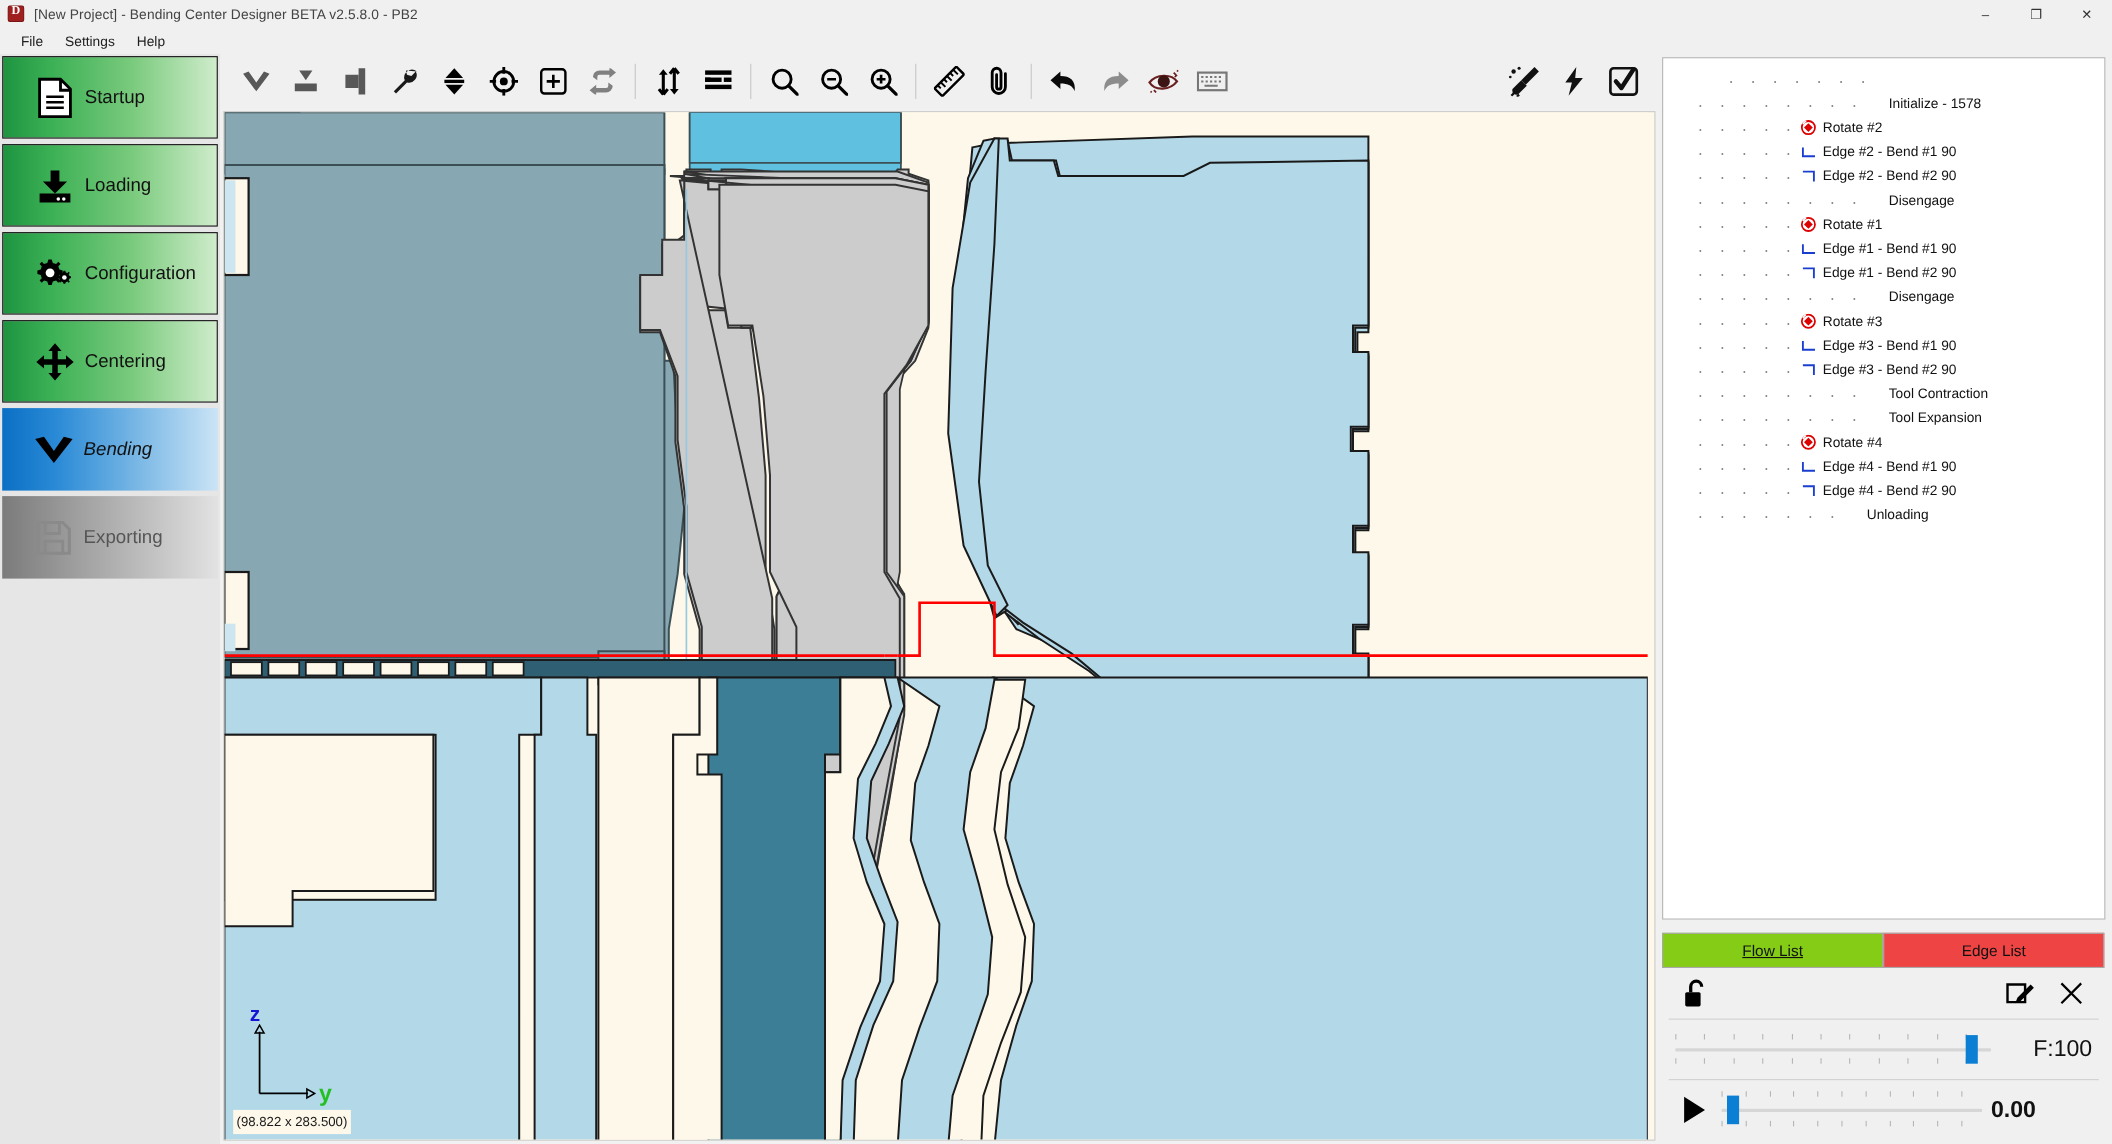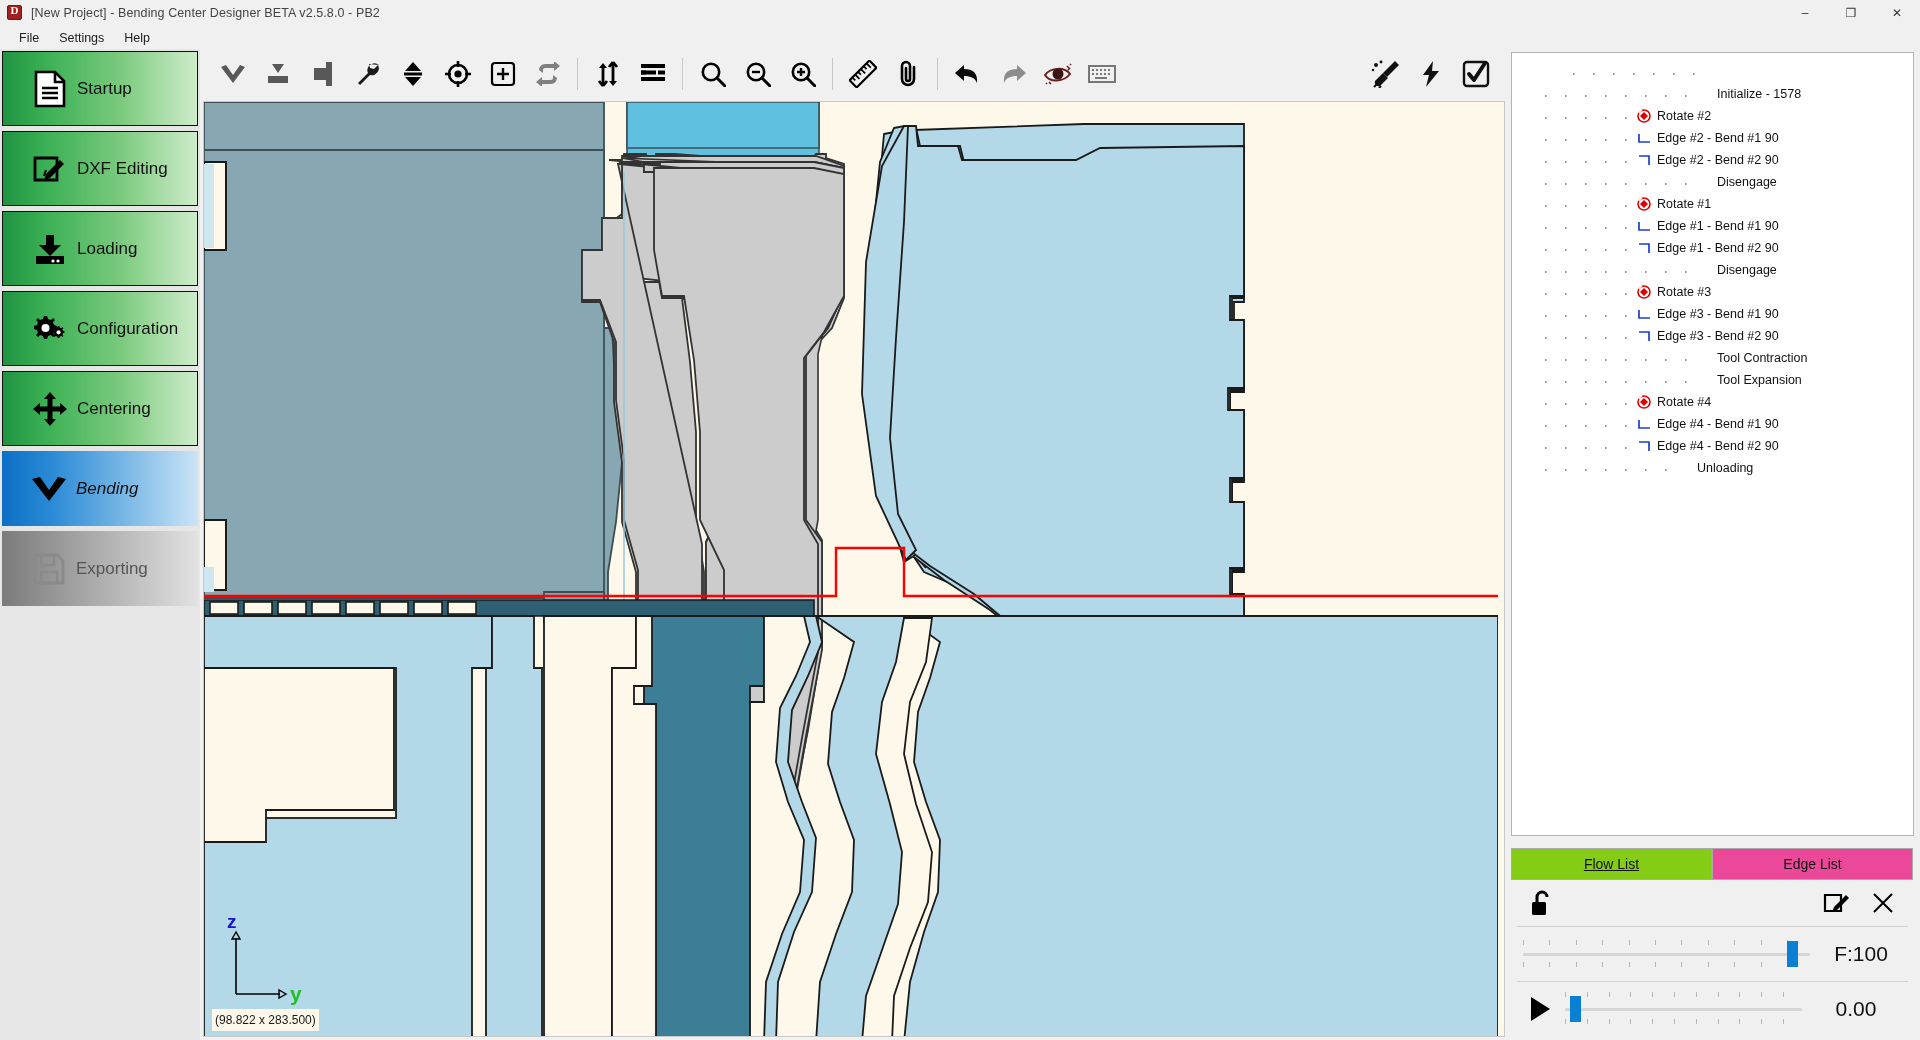--- a/index.html
+++ b/index.html
@@ -74,39 +74,39 @@
           font-family:"Liberation Mono", monospace; margin-right:2px; }
   .tree-ico { width:20px; display:flex; justify-content:center; align-items:center;
               flex:none; }
   .tree-label { margin-left:3px; }
 
   
   #tabs { display:flex; margin-top:12px; height:32px; padding-right:1px; }
   .tab { flex:1; display:flex; align-items:center; justify-content:center;
          font-size:14px; color:#111; border:1px solid #a9a9a9; }
   .tab.active { background:#84cc16;text-decoration:underline; }
-  .tab.inactive { background:#ec4899; }
+  .tab.inactive { background:#ef4444; }
 
   
   #ctrl-row { height:46px; display:flex; align-items:center; padding:0 14px; }
   .ctrl-spring { flex:1; }
   .ctrl-ico { display:flex; align-items:center; justify-content:center;
               width:34px; height:34px; }
   .hr { height:1px; background:#d0d0d0; margin:0 6px; }
 
   .slider-row { height:54px; display:flex; align-items:center; padding:0 12px; }
   .track-wrap { flex:1; position:relative; height:34px; display:flex;
                 align-items:center; }
   .ticks { position:absolute; left:0; right:0; height:34px; top:0; }
   .ticks i { position:absolute; width:1px; height:5px; background:#b6b6b6; }
   .track { height:3px; background:#d6d6d6; width:100%; border-radius:1px; }
   .thumb { position:absolute; width:11px; height:26px; background:#0a7fd4; }
-  .sl-val { width:82px; text-align:center; font-size:21px; color:#111;
+  .sl-val { width:82px; text-align:right; font-size:21px; color:#111;
             margin-left:10px; }
-  .sl-val2 { flex:none; text-align:center; font-size:21px; color:#111; width:92px; }
+  .sl-val2 { flex:none; text-align:left; font-size:21px; color:#111; width:92px;font-weight:bold; }
   .play { width:34px; display:flex; align-items:center; justify-content:center;
           flex:none; }
 </style>
 </head>
 <body>
 
 <div id="titlebar">
   <div id="app-icon"></div>
   <div id="title-text">[New Project] - Bending Center Designer BETA v2.5.8.0 - PB2</div>
   <div class="wbtns">
@@ -130,30 +130,20 @@
       <span class="nav-icon">
         <svg width="34" height="38" viewBox="0 0 34 38">
             <path d="M3 2 h19 l9 9 v25 h-28 z" fill="#fff" stroke="#000" stroke-width="2.6"></path>
             <path d="M22 2 v10 h9" fill="none" stroke="#000" stroke-width="2.6"></path>
             <path d="M9 18h16M9 23h16M9 28h16" stroke="#000" stroke-width="2.4"></path>
           </svg>
       </span>
       <span class="navlabel">Startup</span>
     </div>
 
-    <div class="nav-btn green">
-      <span class="nav-icon">
-        <svg width="36" height="34" viewBox="0 0 36 34">
-            <path d="M3 6 h22 v22 h-22 z" fill="none" stroke="#000" stroke-width="2.8" rx="3"></path>
-            <path d="M14 22 l14-14 4 4 -14 14 -6 2 z" fill="#000"></path>
-            <path d="M12 24 l2 -6" stroke="#000" stroke-width="2"></path>
-          </svg>
-      </span>
-      <span class="navlabel">DXF Editing</span>
-    </div>
 
     <div class="nav-btn green">
       <span class="nav-icon">
         <svg width="36" height="34" viewBox="0 0 36 34">
             <path d="M14 3 h8 v10 h7 l-11 11 -11-11 h7 z" fill="#000"></path>
             <path d="M4 24 h28 v8 h-28 z" fill="#000"></path>
             <circle cx="26" cy="29" r="1.6" fill="#fff"></circle>
             <circle cx="21" cy="29" r="1.6" fill="#fff"></circle>
           </svg>
       </span>

